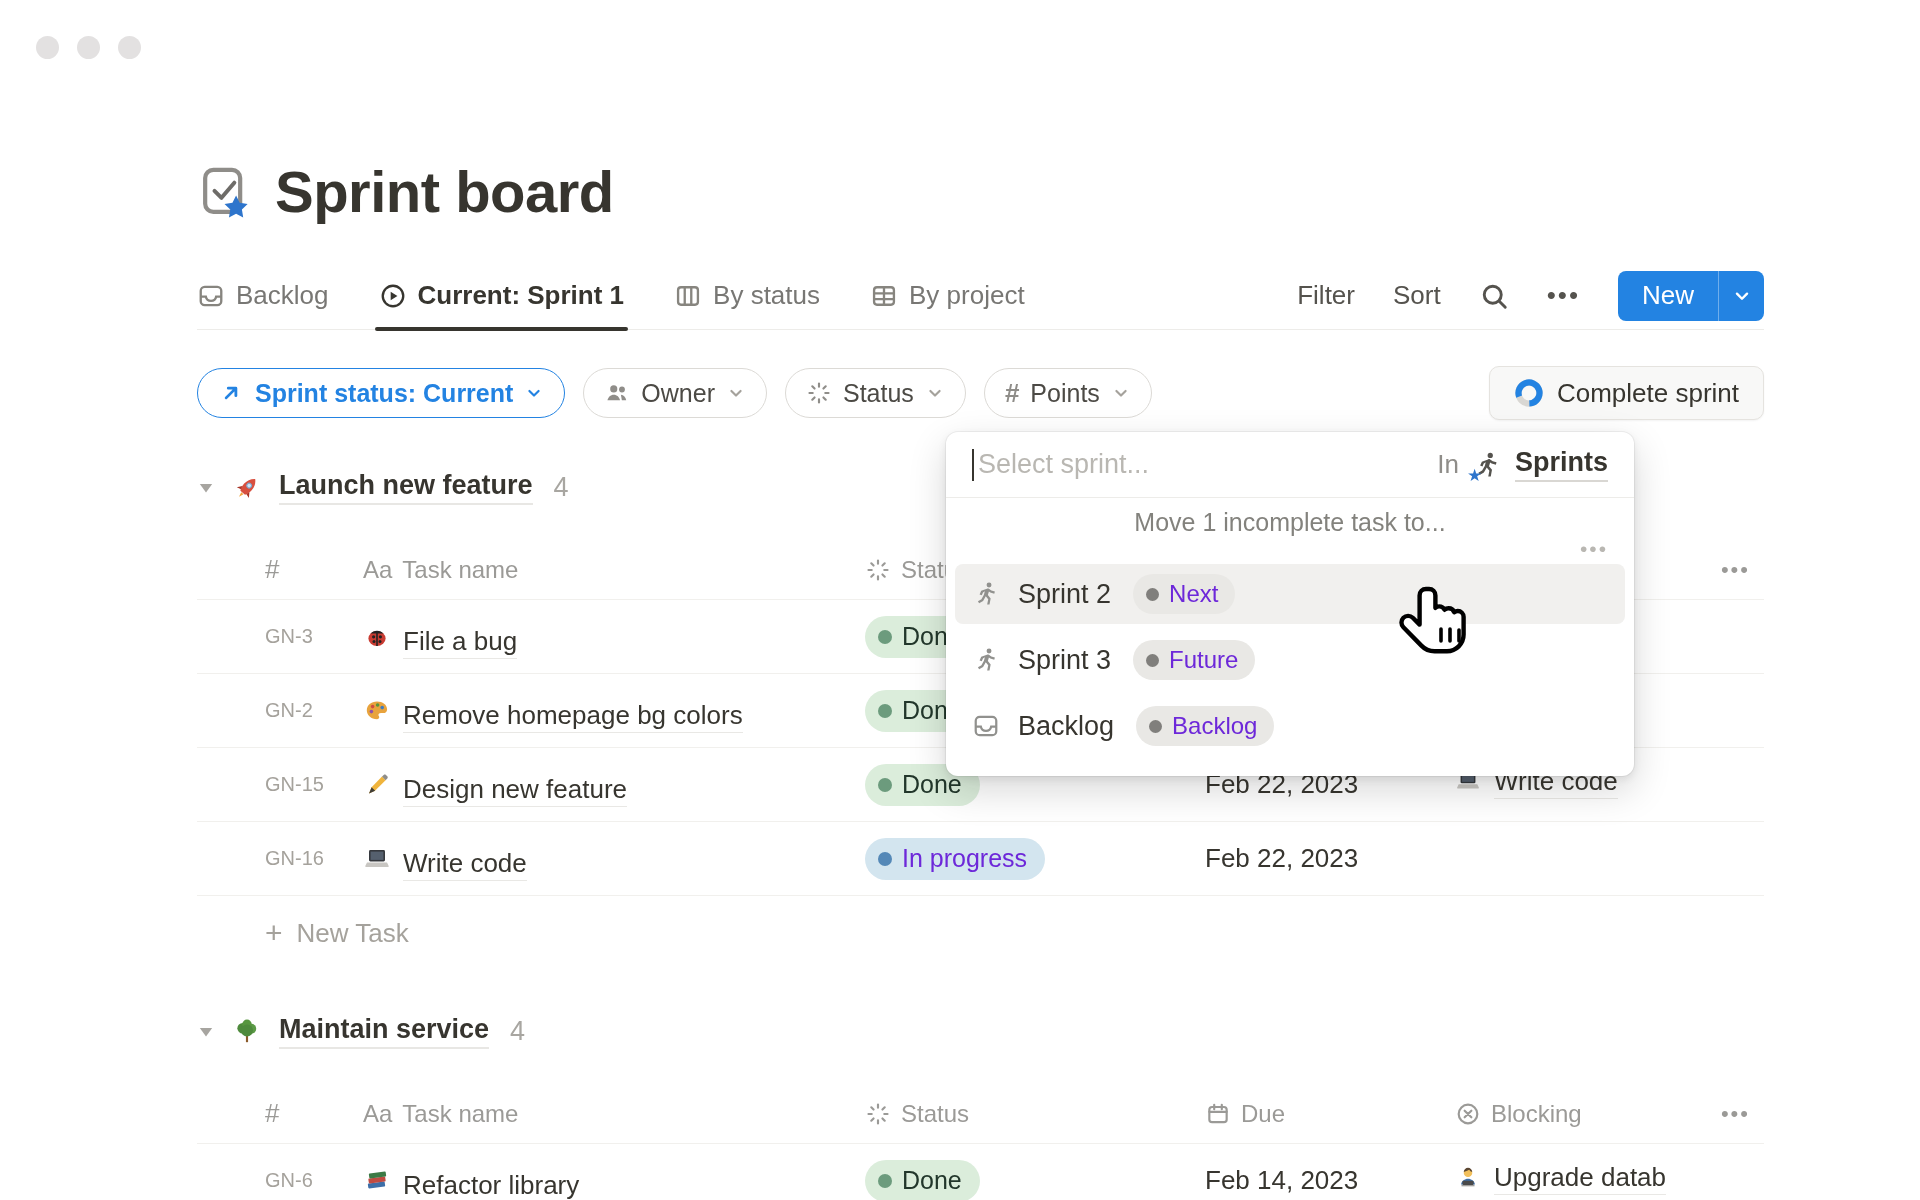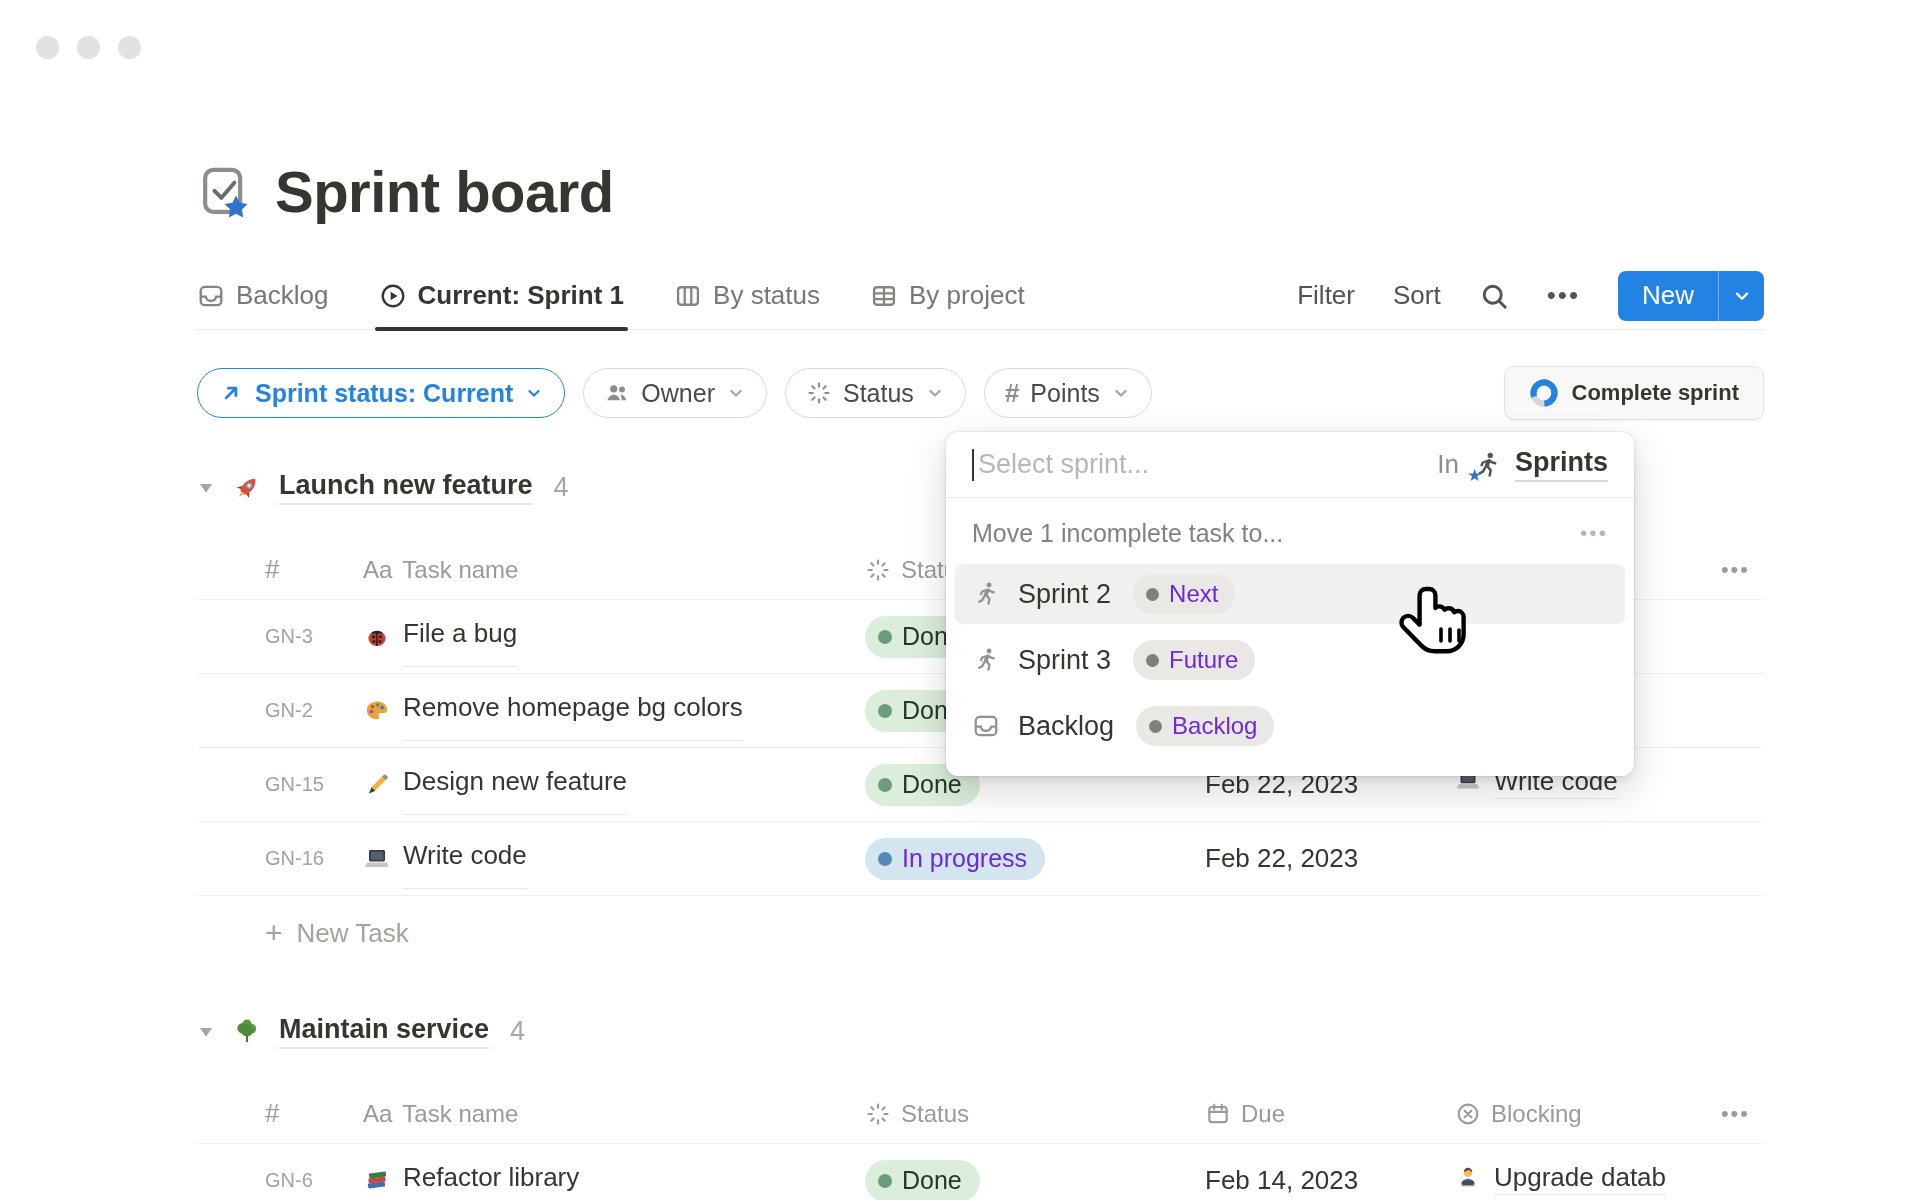--- a/index.html
+++ b/index.html
@@ -28,40 +28,40 @@
   .tab svg { flex:none; }
   .tb-right { margin-left:auto; display:flex; align-items:center; gap:38px; font-size:26px; color:#55534E; }
   .newbtn { display:flex; align-items:stretch; background:#2383E2; border-radius:8px; overflow:hidden; height:50px; color:#fff; font-size:26px; font-weight:500; }
   .newbtn .main { display:flex; align-items:center; padding:0 24px; }
   .newbtn .split { width:46px; display:flex; align-items:center; justify-content:center; border-left:1px solid rgba(255,255,255,0.35); }
 
   
   .chiprow { top:366px; left:197px; width:1567px; display:flex; align-items:center; gap:18px; }
   .chip { display:inline-flex; align-items:center; gap:11px; height:50px; padding:0 20px; border:1px solid #DCDAD6; border-radius:26px; font-size:25px; color:#4C4A45; background:#fff; }
   .chip.blue { border:1.5px solid #2383E2; color:#2383E2; font-weight:600; }
-  .complete-btn { margin-left:auto; display:inline-flex; align-items:center; gap:13px; height:54px; padding:0 24px; background:#F8F8F7; border:1px solid #E5E3DF; border-radius:10px; box-shadow:0 1px 2px rgba(0,0,0,.05); font-size:22px; font-weight:700; color:#37352F; }
+  .complete-btn { margin-left:auto; display:inline-flex; align-items:center; gap:13px; height:54px; padding:0 24px; background:#F8F8F7; border:1px solid #E5E3DF; border-radius:10px; box-shadow:0 1px 2px rgba(0,0,0,.05); font-size:26px; font-weight:400; color:#37352F; }
 
   
   .sec-hd { left:197px; width:1567px; display:flex; align-items:center; gap:17px; }
   .sec-toggle { color:#A7A5A0; }
   .sec-emoji { width:30px; height:30px; }
   .sec-title { font-size:27px; font-weight:700; color:#37352F; border-bottom:2.5px solid #E8E7E4; padding-bottom:2px; }
   .sec-count { font-size:27px; color:#A8A6A1; margin-left:4px; }
 
   
   .tbl { left:197px; width:1567px; }
   .trow { display:grid; grid-template-columns:98px 502px 340px 250px 1fr; align-items:center; padding-left:68px; }
   .thead { height:60px; color:#9B9A97; font-size:24px; border-bottom:1px solid #F1F0ED; }
   .thead .hcell { display:flex; align-items:center; gap:10px; }
   .thead .aa { font-size:24px; }
   .tr { height:74px; font-size:26px; border-bottom:1px solid #F1F0ED; }
   .cell-id { color:#A5A29C; font-size:20px; }
   .cell-name { display:flex; align-items:center; gap:12px; min-width:0; }
   .task-emoji { width:28px; height:28px; flex:none; }
-  .task-name { font-weight:500; color:#37352F; border-bottom:1.5px solid #E9E8E5; padding-bottom:17px; white-space:nowrap;margin-top:12px; }
+  .task-name { font-weight:500; color:#37352F; border-bottom:1.5px solid #E9E8E5; padding-bottom:1px; white-space:nowrap;margin-top:12px; }
   .pill { display:inline-flex; align-items:center; gap:10px; height:42px; padding:0 18px 0 13px; border-radius:21px; font-size:25px; }
   .pill .pdot { width:14px; height:14px; border-radius:50%; }
   .pill.done { background:#DBEDDB; color:#22372B; }
   .pill.done .pdot { background:#6C9B7D; }
   .pill.in-progress { background:#D3E5EF; color:#6d28d9; }
   .pill.in-progress .pdot { background:#5488B7; }
   .cell-due { color:#37352F; }
   .blocklink { display:inline-flex; align-items:center; gap:11px; min-width:0; }
   .blocklink .blabel { color:#37352F; border-bottom:1.5px solid #E9E8E5; padding-bottom:1px; white-space:nowrap; overflow:hidden; }
   .hmore { margin-left:auto; padding-right:14px; color:#9B9A97; letter-spacing:2px; font-size:22px; }
@@ -72,21 +72,21 @@
   .popup { left:946px; top:432px; width:688px; height:344px; background:#fff; border-radius:12px; z-index:10;
     box-shadow:0 0 0 1px rgba(15,15,15,.05), 0 14px 38px rgba(15,15,15,.16), 0 3px 9px rgba(15,15,15,.08); overflow:hidden; }
   .pp-input { height:66px; display:flex; align-items:center; padding:0 26px; border-bottom:1px solid #EDECE9; font-size:27px; }
   .caret { width:2px; height:32px; background:#37352F; margin-right:4px; }
   .pp-placeholder { color:#B9B7B2; }
   .pp-in { margin-left:auto; display:flex; align-items:center; gap:13px; }
   .pp-in .inlbl { color:#8F8D89; font-size:26px; }
   .sprints-ico { position:relative; width:30px; height:30px; }
   .sprints-ico .star { position:absolute; left:-5px; bottom:-6px; color:#2E75CC; font-size:17px; }
   .pp-in .target { font-size:27px; font-weight:700; color:#37352F; border-bottom:2px solid #D9D7D3; padding-bottom:2px; }
-  .pp-heading { margin-top:10px; height:50px; display:flex; align-items:center; padding:0 26px; font-size:25px; font-weight:500; color:#83827D; }
+  .pp-heading { margin-top:10px; height:50px; display:flex; align-items:center; padding:0 26px; font-size:25px; font-weight:500; color:#83827D;flex-direction:column; }
   .pp-heading .hm { margin-left:auto; color:#B9B7B2; letter-spacing:2px; font-size:21px; }
   .pp-options { padding:0 9px; margin-top:6px; }
   .opt { height:60px; margin-bottom:6px; display:flex; align-items:center; gap:18px; padding:0 17px; border-radius:8px; font-size:27px; font-weight:500; color:#37352F; }
   .opt.hl { background:#F1F0EE; }
   .badge { display:inline-flex; align-items:center; gap:10px; background:#E9E8E5; border-radius:999px; padding:6px 17px 6px 13px; font-size:24px; color:#6d28d9; margin-left:4px; }
   .badge .bdot { width:13px; height:13px; border-radius:50%; background:#807F7C; }
 
   .cursor { left:1398px; top:580px; z-index:20; }
 </style>
 </head>

